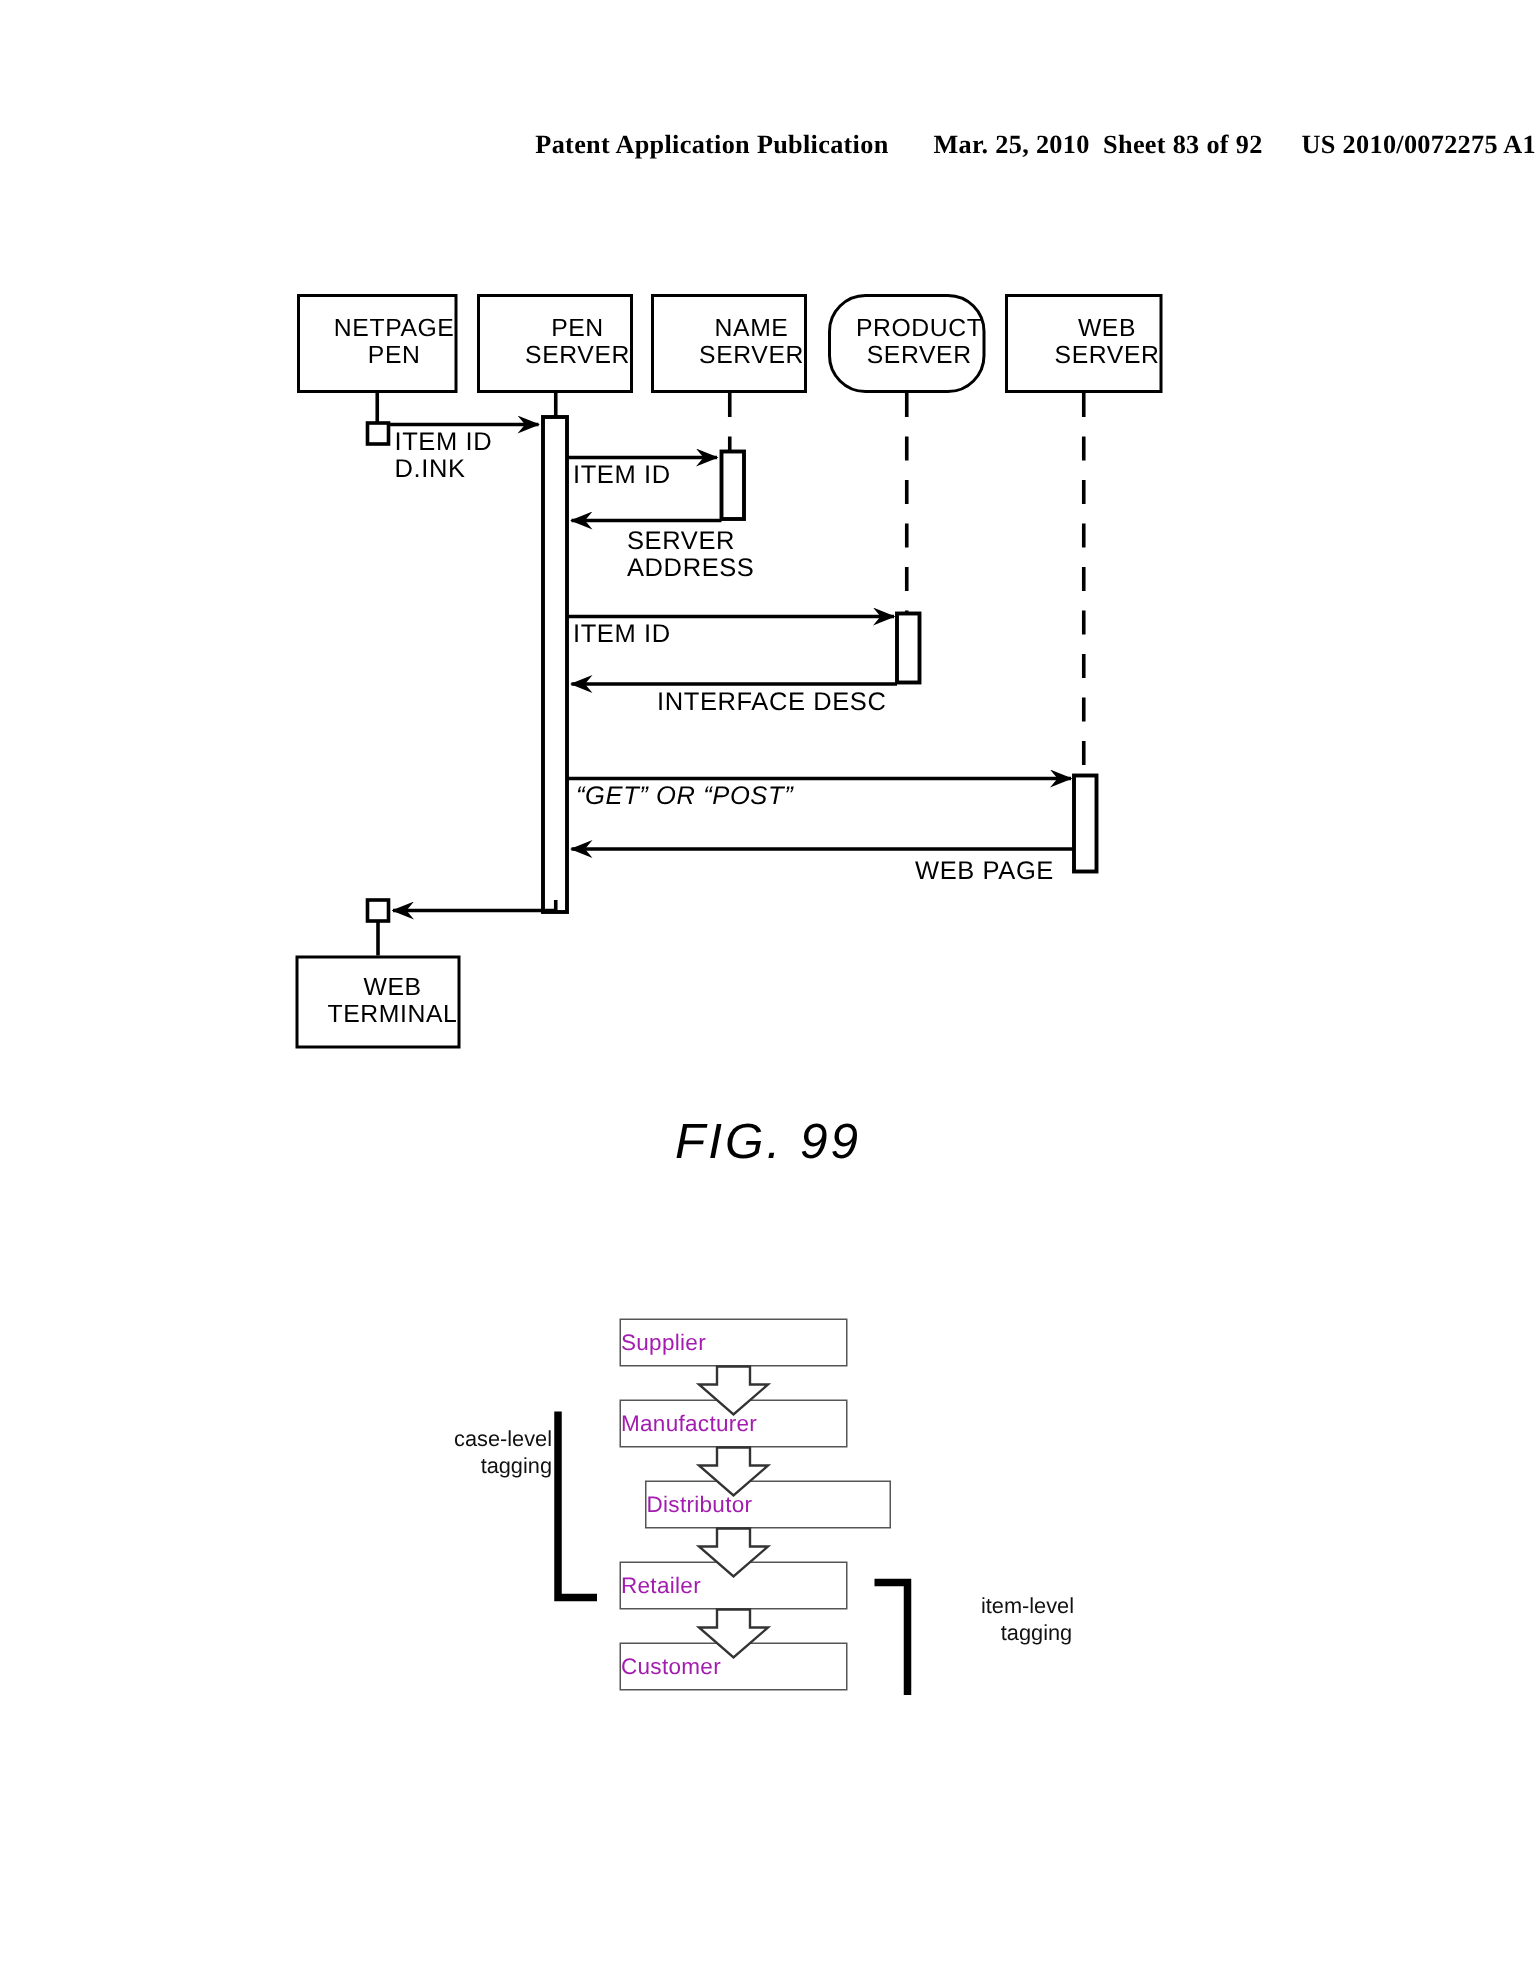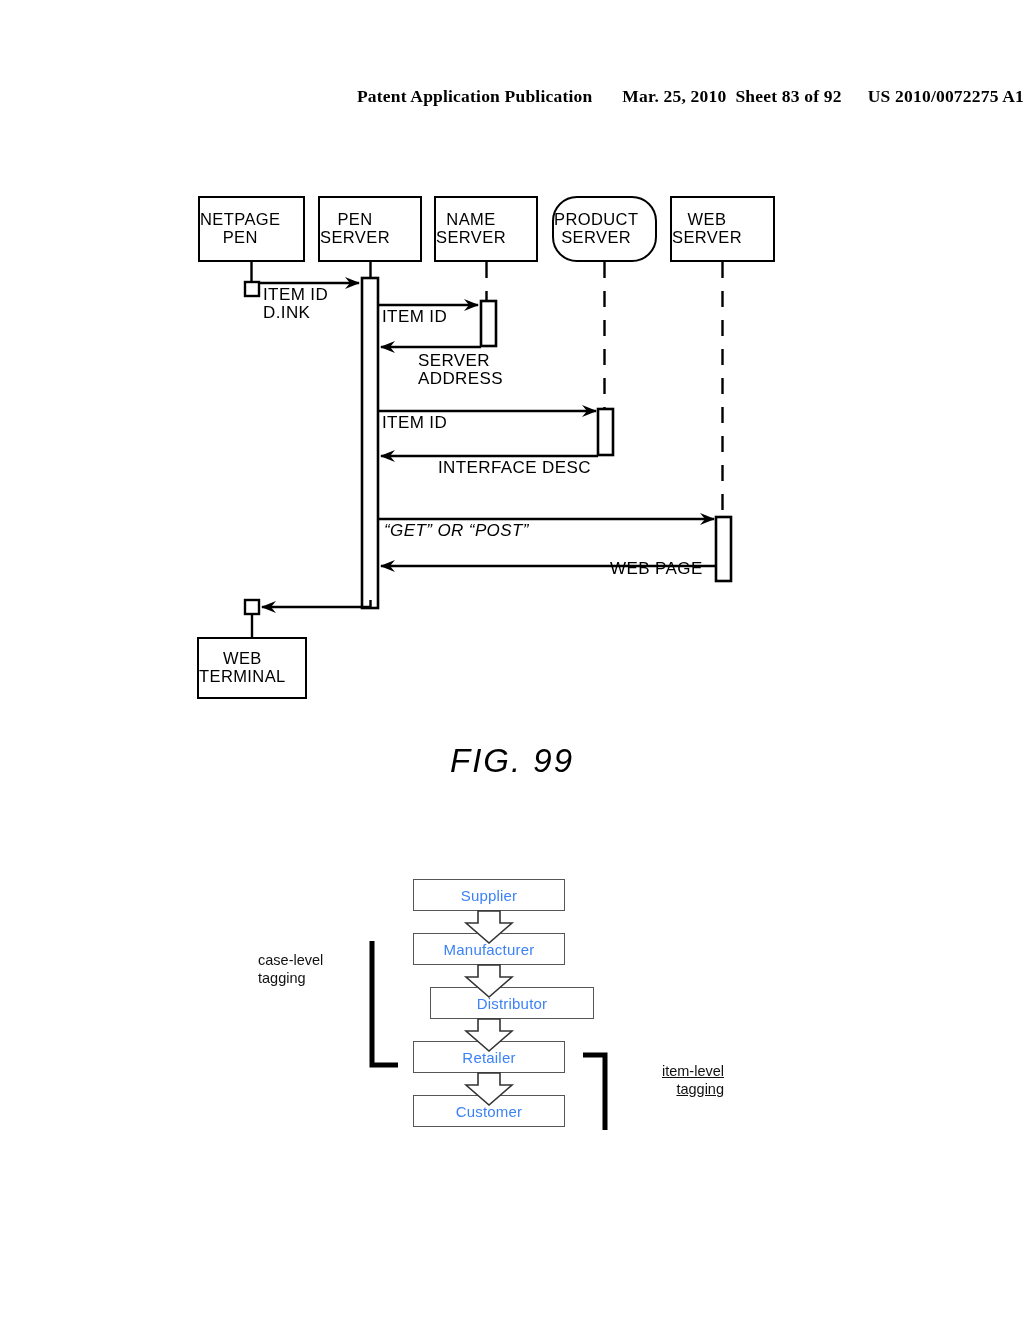--- a/index.html
+++ b/index.html
@@ -57,21 +57,21 @@
   }
   #fig99 svg { display: block; }
 
   .node-box {
     position: absolute;
     border: 2.5px solid #000;
     background: #fff;
     box-sizing: border-box;
     display: flex;
     align-items: center;
-    justify-content: flex-start;
+    justify-content: flex-end;
     text-align: center;
     line-height: 1.08;
     font-size: 16.5px;
     letter-spacing: 0.4px;
     font-family: "Liberation Sans", sans-serif;
   }
   .node-box .lbl { display: block; }
 
   .msg-label {
     position: absolute;
@@ -89,32 +89,31 @@
     width: 1024px;
     height: 360px;
   }
   .flow-box {
     position: absolute;
     border: 1.6px solid #555;
     background: #fff;
     box-sizing: border-box;
     display: flex;
     align-items: center;
-    justify-content: center;
     font-family: "Liberation Sans", sans-serif;
     font-size: 15px;
     letter-spacing: 0.2px;
-    color: #3b82f6;
+    color: #a21caf;
   }
   .bracket-label {
     position: absolute;
     font-family: "Liberation Sans", sans-serif;
     font-size: 14.5px;
     line-height: 1.25;
-    text-align: left;
+    text-align: right;
     white-space: nowrap;
     color: #111;
   }
 </style>
 </head>
 <body>
 
 <div id="page-header">
   <span class="seg">Patent Application Publication</span><span class="gap-xl"></span><span class="seg">Mar. 25, 2010</span><span class="gap-sm"></span><span class="seg">Sheet 83 of 92</span><span class="gap-lg"></span><span class="seg">US 2010/0072275 A1</span>
 </div>
@@ -234,21 +233,21 @@
   </div>
 
   <div class="msg-label" style="left:438px; top:459px;">
     <div>INTERFACE DESC</div>
   </div>
 
   <div class="msg-label" style="left:384px; top:522px; font-style:italic;">
     <div>“GET” OR “POST”</div>
   </div>
 
-  <div class="msg-label" style="left:610px; top:560px;">
+  <div class="msg-label" style="left:610px; top:572px;">
     <div>WEB PAGE</div>
   </div>
 
   <div class="fig-caption" style="left:0px; top:742px; width:1024px;">FIG. 99</div>
 </div>
 
 <div id="fig100" class="figure">
 
   <div class="flow-box" style="left:413px; top:24px; width:152px; height:32px;">
     <span>Supplier</span>
@@ -282,18 +281,18 @@
     <polyline points="372,86 372,210 398,210" fill="none" stroke="#000" stroke-width="5"></polyline>
 
     <polyline points="583,200 605,200 605,275" fill="none" stroke="#000" stroke-width="5"></polyline>
   </svg>
 
   <div class="bracket-label" style="left:258px; top:96px; width:110px;">
     <div>case-level</div>
     <div>tagging</div>
   </div>
 
-  <div class="bracket-label" style="left:614px; top:207px; width:110px; text-align:right;text-decoration:underline;">
+  <div class="bracket-label" style="left:630px; top:207px; width:110px; text-align:center;">
     <div>item-level</div>
     <div style="padding-left:12px;">tagging</div>
   </div>
 
 </div>
 
 </body></html>

